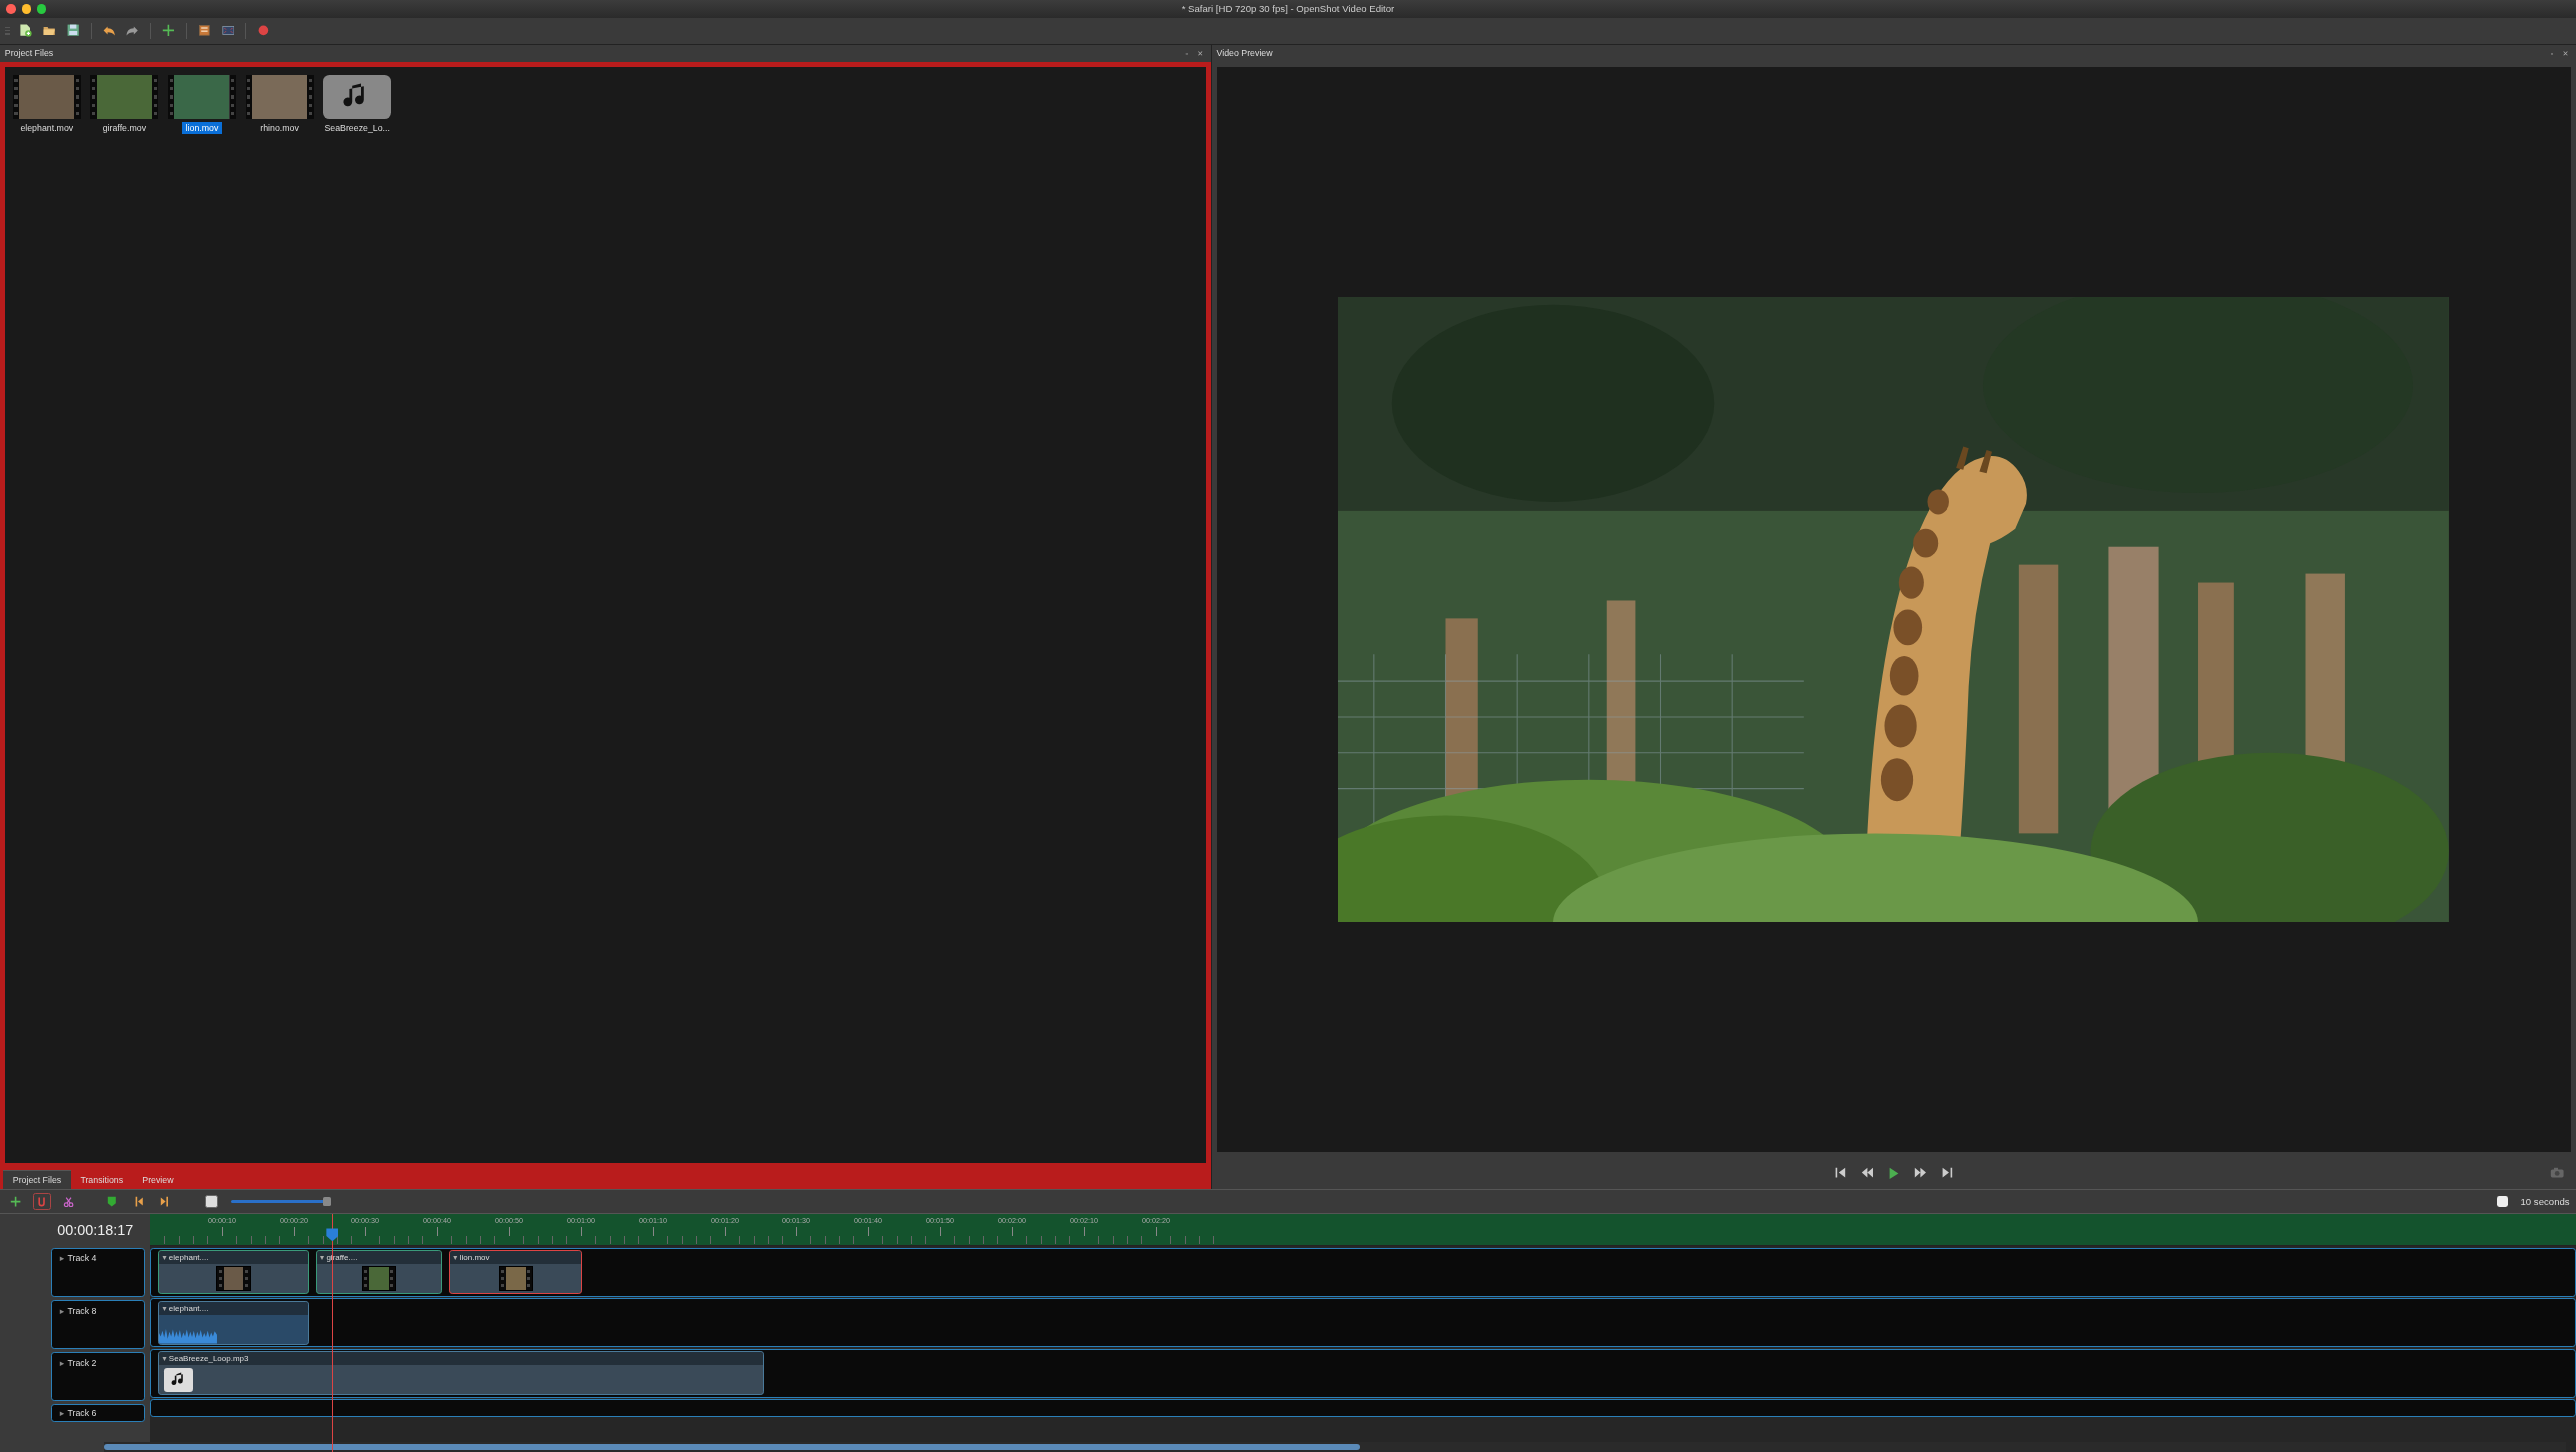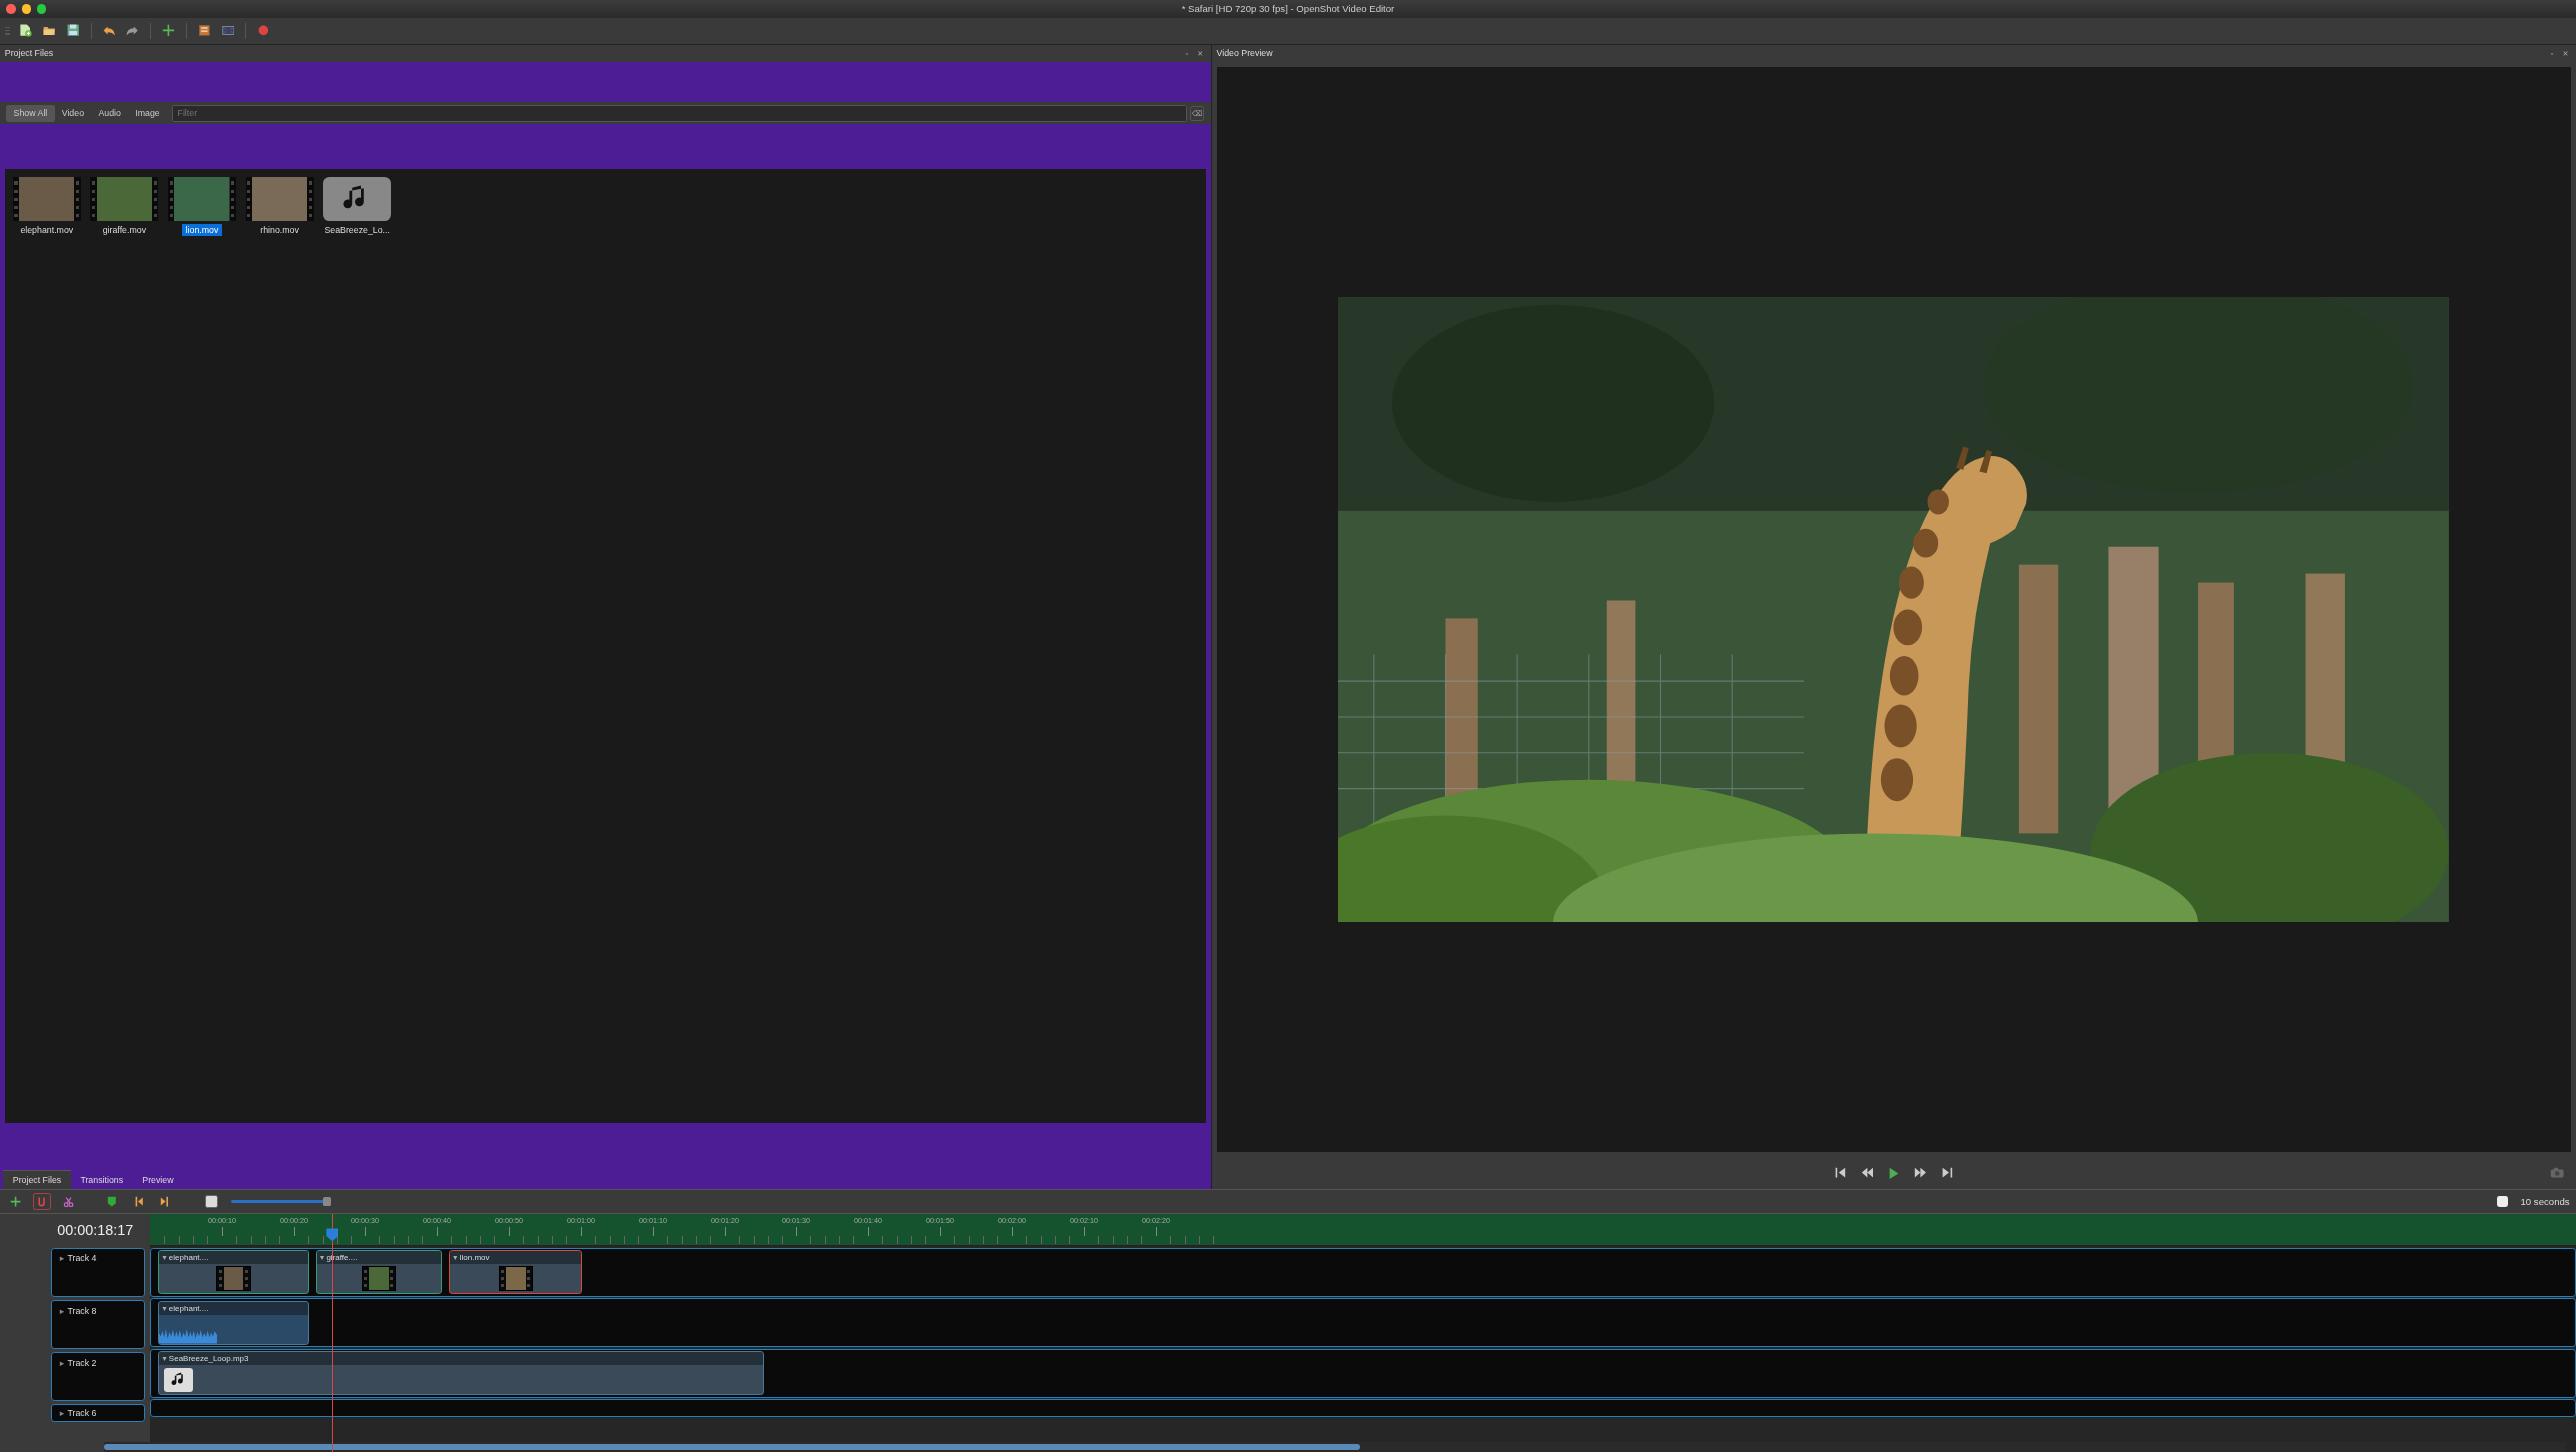--- a/index.html
+++ b/index.html
@@ -8,21 +8,21 @@
 .traffic-lights { position: absolute; left: 6.4px; display: flex; gap: 5.6px; }
 .tl { width: 9.6px; height: 9.6px; border-radius: 50%; }
 .tl.r { background: #ff5f57; } .tl.y { background: #ffbd2e; } .tl.g { background: #28c940; }
 .title { margin: 0 auto; font-size: 9.6px; color: #ccc; }
 .toolbar { height: 27px; background: #3a3a3a; border-bottom: 0.8px solid #222; display: flex; align-items: center; padding: 0 4.8px; gap: 4.8px; }
 .toolbar .grip { width: 4.8px; display: flex; flex-direction: column; gap: 1.6px; margin-right: 1.6px; }
 .toolbar .grip span { height: 1.6px; background: #555; }
 .tbtn { width: 19px; height: 19px; display: flex; align-items: center; justify-content: center; border-radius: 2.4px; cursor: pointer; }
 .tsep { width: 0.8px; height: 16px; background: #555; margin: 0 3.2px; }
 .main-split { display: flex; height: calc(100vh - 17.6px - 27px - 263px); }
-.left-pane { flex: 0 0 47%; display: flex; flex-direction: column; background: #4c1d95; gap: 40px; }
+.left-pane { flex: 0 0 47%; display: flex; flex-direction: column; background: #b91c1c; }
 .right-pane { flex: 1; display: flex; flex-direction: column; background: #3a3a3a; border-left: 0.8px solid #222; }
 .pane-header { height: 17.6px; background: #3a3a3a; display: flex; align-items: center; padding: 0 4.8px; font-size: 8.8px; }
 .pane-header .spacer { flex: 1; }
 .pane-header .pbtn { width: 11.2px; height: 11.2px; display: flex; align-items: center; justify-content: center; margin-left: 2.4px; cursor: pointer; font-size: 7.2px; color: #aaa; }
 .filter-row { height: 22.3px; background: #3a3a3a; display: flex; align-items: center; padding: 3.2px 6.4px; gap: 0; }
 .filter-tab { padding: 3.2px 7.2px; font-size: 8.8px; cursor: pointer; color: #ccc; }
 .filter-tab.sel { background: #555; border-radius: 2.4px; }
 .filter-input { flex: 1; margin-left: 4.8px; background: #2a2a2a; border: 0.8px solid #555; padding: 2.4px 4.8px; color: #ccc; font-size: 8.8px; border-radius: 1.6px; }
 .clear-btn { width: 14.4px; height: 14.4px; margin-left: 3.2px; display: flex; align-items: center; justify-content: center; cursor: pointer; color: #aaa; border: 0.8px solid #555; border-radius: 2.4px; font-size: 7.2px; }
 .file-grid { flex: 1; background: #1a1a1a; margin: 4.8px; padding: 8px; display: flex; gap: 9.6px; align-content: flex-start; flex-wrap: wrap; overflow: auto; }
@@ -157,28 +157,20 @@
 
 <div class="main-split">
 
   <div class="left-pane">
     <div class="pane-header">
       <span>Project Files</span>
       <span class="spacer"></span>
       <span class="pbtn">▫</span>
       <span class="pbtn">✕</span>
     </div>
-    <div class="filter-row">
-      <div class="filter-tab sel">Show All</div>
-      <div class="filter-tab">Video</div>
-      <div class="filter-tab">Audio</div>
-      <div class="filter-tab">Image</div>
-      <input class="filter-input" placeholder="Filter" style="">
-      <div class="clear-btn">⌫</div>
-    </div>
     <div class="file-grid" id="file-grid">
         <div class="file-item">
           <div class="file-thumb">
             <div class="film-strip l">
               <span></span>
               <span></span>
               <span></span>
               <span></span>
               <span></span>
             </div>

